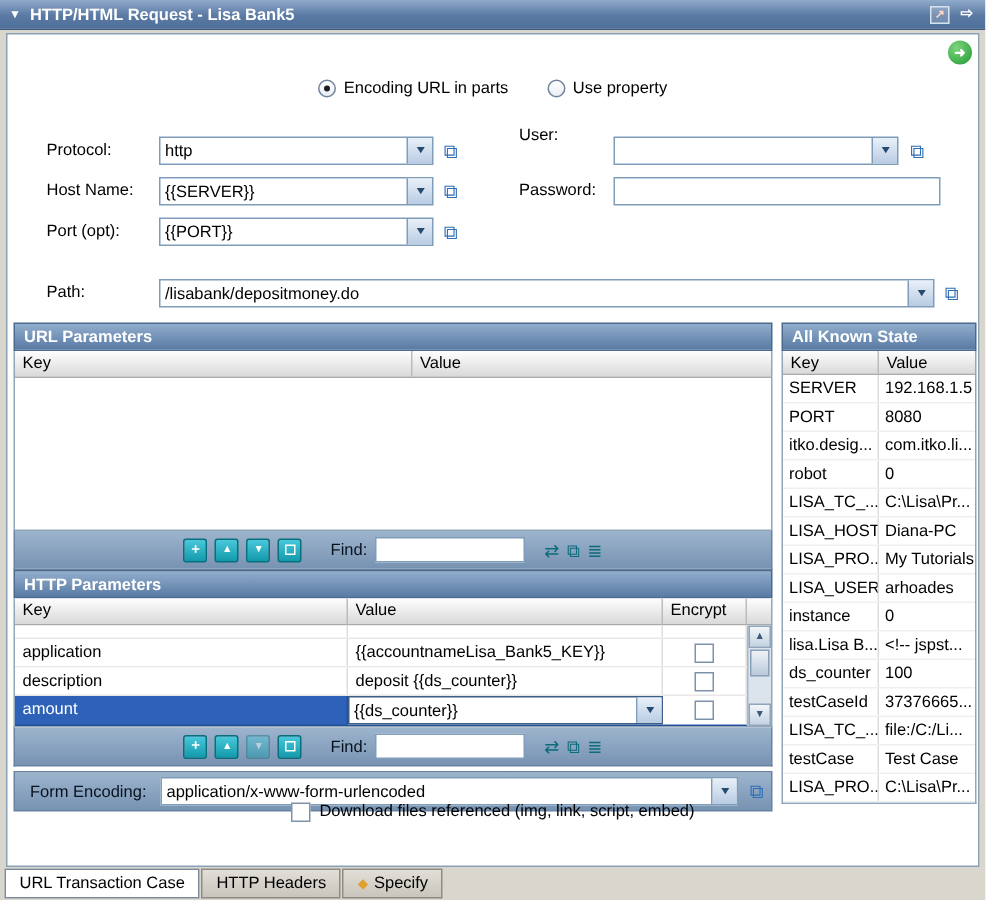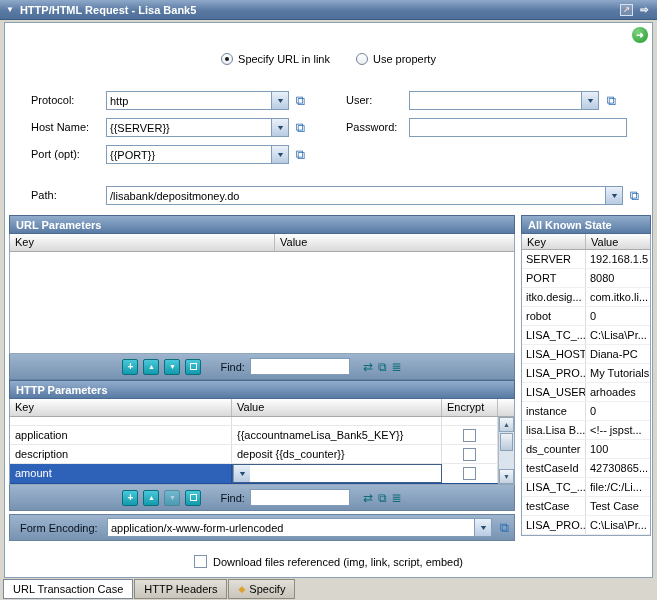--- a/index.html
+++ b/index.html
@@ -72,21 +72,21 @@
     background:linear-gradient(#eef3f8,#b9c9da);border:1px solid #8aa0b6;cursor:grab}
 
   .state-thead{display:flex;height:16px;background:linear-gradient(#fdfdfd,#dadada);border-bottom:1px solid #ababab}
   .state-row{display:flex;height:19px;border-bottom:1px solid #efefef;cursor:default}
   .state-cell{padding:3px 4px;white-space:nowrap;overflow:hidden}
   .state-key{width:64px;border-right:1px solid #ddd}
   .state-val{width:64px}
 
   .enc-strip{position:absolute;height:27px;background:linear-gradient(#9db4cd,#7793b2);border:1px solid #68829f}
 
-  .dl-row{position:absolute;left:0;top:532px;width:100%;display:flex;justify-content:center;align-items:center;gap:6px}
+  .dl-row{position:absolute;left:0;top:512px;width:100%;display:flex;justify-content:center;gap:6px}
   .cb{width:13px;height:13px;border:1px solid #7e93a9;background:#fff;flex:0 0 auto;cursor:pointer}
 
   .tabbar{position:absolute;left:0;top:579px;width:657px;height:21px;background:#d9d6ce;
     display:flex;align-items:flex-start;padding-left:3px;gap:1px}
   .tab{display:flex;align-items:center;gap:4px;padding:0 9px;height:20px;
     border:1px solid #8f8b81;background:linear-gradient(#e2dfd8,#c9c5bc);cursor:pointer;white-space:nowrap}
   .tab.active{background:#fff;border-color:#7d899a}
   .diamond{color:#dfa02e;font-size:9px;line-height:9px}
 </style>
 </head>
@@ -103,36 +103,36 @@
     </span>
   </div>
 
   <div class="panel">
 
     <div class="go-icon">➜</div>
 
     <div class="radio-row">
       <span class="radio-opt">
         <span class="radio sel"></span>
-        <span>Specify URL in link</span>
+        <span>Encoding URL in parts</span>
       </span>
       <span class="radio-opt">
         <span class="radio"></span>
         <span>Use property</span>
       </span>
     </div>
 
     <span class="flabel" style="left:26px;top:71px">Protocol:</span>
     <span class="combo" style="left:101px;top:68px;width:183px">
       <input value="http" style="">
       <span class="combo-btn"></span>
     </span>
     <span class="prop-icon" style="left:288px;top:70px">⧉</span>
 
-    <span class="flabel" style="left:341px;top:71px">User:</span>
+    <span class="flabel" style="left:341px;top:61px">User:</span>
     <span class="combo" style="left:404px;top:68px;width:190px">
       <input value="" style="">
       <span class="combo-btn"></span>
     </span>
     <span class="prop-icon" style="left:599px;top:70px">⧉</span>
 
     <span class="flabel" style="left:26px;top:98px">Host Name:</span>
     <span class="combo" style="left:101px;top:95px;width:183px">
       <input value="{{SERVER}}" style="">
       <span class="combo-btn"></span>
@@ -217,20 +217,21 @@
         <div class="tcell" style="width:56px;padding:0;display:flex;align-items:center;justify-content:center">
           <span class="cb"></span>
         </div>
         <div style="width:16px"></div>
       </div>
 
       <div class="trow selected" style="height:20px">
         <div class="tcell" style="width:222px;border-right-color:#24509a">amount</div>
         <div style="width:210px;position:relative">
           <span class="combo" style="left:0;top:0;width:210px;height:19px;border-color:#3c5e88">
+            <input value="{{ds_counter}}" style="">
             <span class="combo-btn"></span>
           </span>
         </div>
         <div style="width:56px;background:#fff;display:flex;align-items:center;justify-content:center;border-right:1px solid #dedede">
           <span class="cb"></span>
         </div>
         <div style="width:16px;background:#fff"></div>
       </div>
 
       <div class="vscroll" style="top:18px;height:67px">
@@ -314,21 +315,21 @@
       <div class="state-row">
           <div class="state-cell state-key">lisa.Lisa B...</div>
           <div class="state-cell state-val">&lt;!-- jspst...</div>
         </div>
       <div class="state-row">
           <div class="state-cell state-key">ds_counter</div>
           <div class="state-cell state-val">100</div>
         </div>
       <div class="state-row">
           <div class="state-cell state-key">testCaseId</div>
-          <div class="state-cell state-val">42730865...</div>
+          <div class="state-cell state-val">37376665...</div>
         </div>
       <div class="state-row">
           <div class="state-cell state-key">LISA_TC_...</div>
           <div class="state-cell state-val">file:/C:/Li...</div>
         </div>
       <div class="state-row">
           <div class="state-cell state-key">testCase</div>
           <div class="state-cell state-val">Test Case</div>
         </div>
       <div class="state-row">

